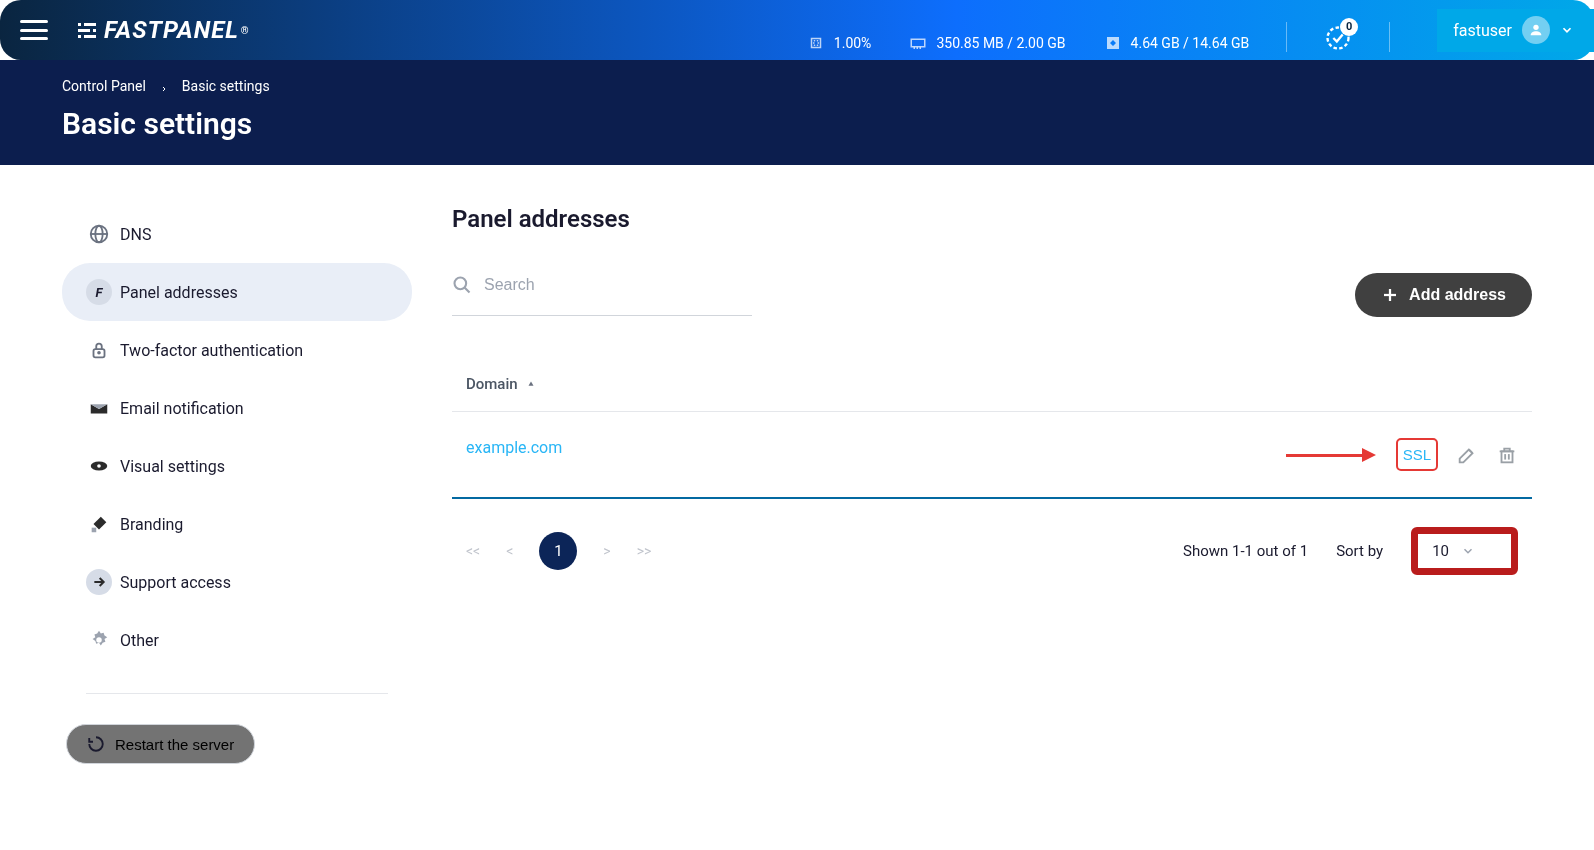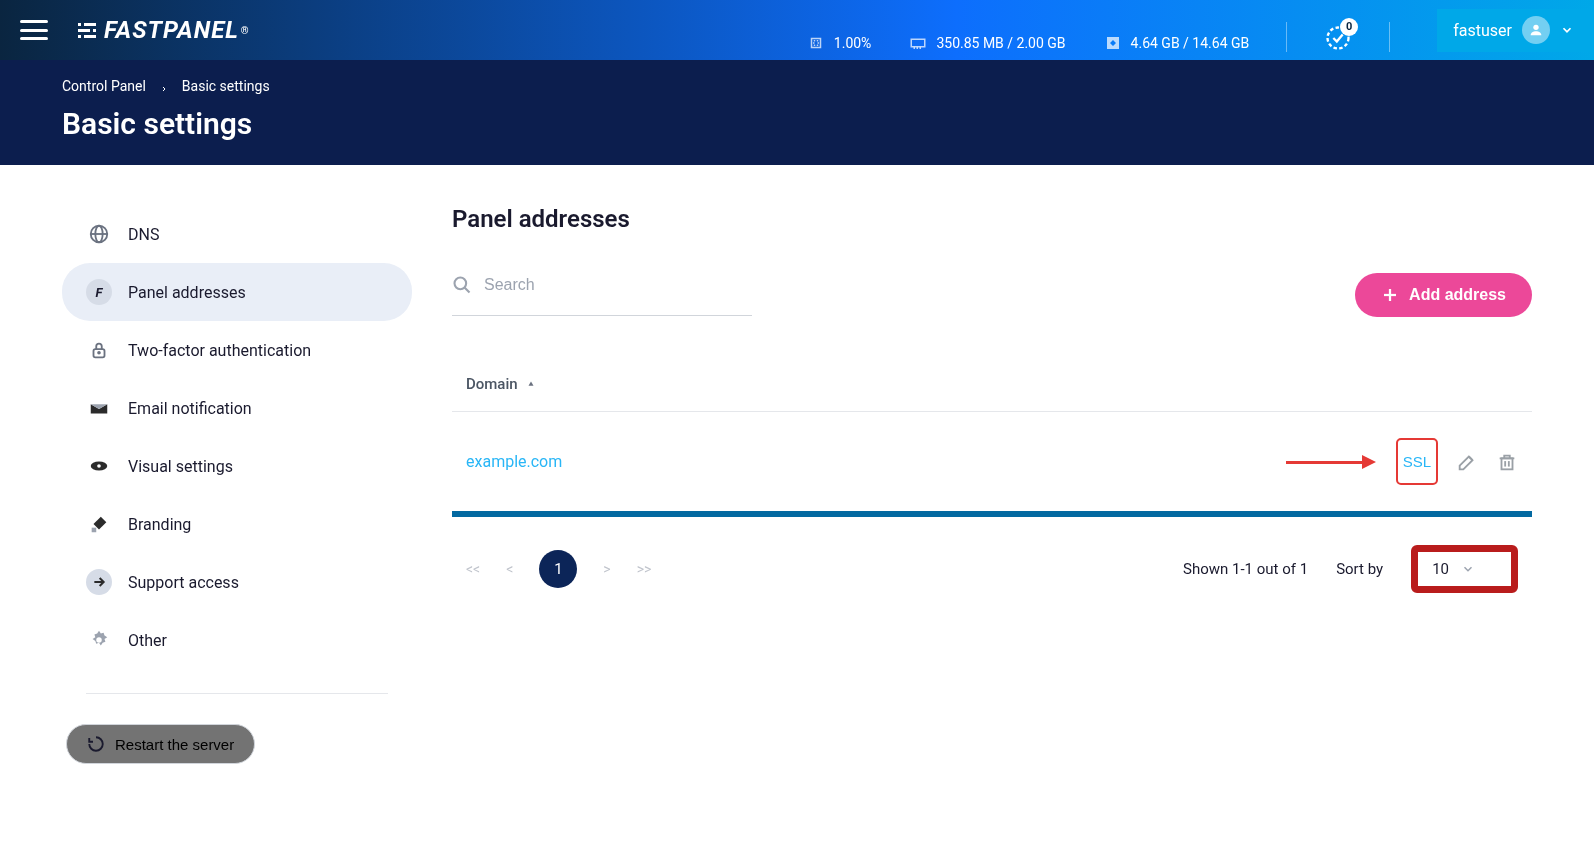--- a/index.html
+++ b/index.html
@@ -5,20 +5,21 @@
     * { margin: 0; padding: 0; box-sizing: border-box; }
     body { font-family: -apple-system, BlinkMacSystemFont, 'Segoe UI', Roboto, Arial, sans-serif; background: #fff; color: #1a1a2e; }
     
     .header-top {
       background: linear-gradient(90deg, #0a2540 0%, #0d6efd 60%, #00a8e8 100%);
       height: 60px;
       display: flex;
       align-items: center;
       padding: 0 20px;
       color: #fff;
+      border-radius: 21px;
     }
     .hamburger { width: 28px; height: 20px; display: flex; flex-direction: column; justify-content: space-between; cursor: pointer; margin-right: 30px; }
     .hamburger span { height: 3px; background: #fff; border-radius: 2px; }
     .logo { display: flex; align-items: center; font-weight: 700; font-size: 24px; font-style: italic; letter-spacing: 1px; }
     .logo-icon { margin-right: 8px; display: flex; flex-direction: column; gap: 3px; }
     .logo-icon-row { display: flex; gap: 3px; }
     .logo-icon-dash { width: 12px; height: 3px; background: #fff; }
     .logo-icon-dot { width: 3px; height: 3px; background: #fff; }
     .logo sup { font-size: 10px; font-style: normal; margin-left: 2px; }
     .header-stats { margin-left: auto; display: flex; align-items: flex-end; gap: 37px; }
@@ -34,44 +35,44 @@
       background: #0c1e4e;
       padding: 18px 62px 24px;
       color: #fff;
     }
     .breadcrumb { display: flex; align-items: flex-end; gap: 14px; font-size: 14px; margin-bottom: 12px; }
     .breadcrumb-link { color: #fff; text-decoration: none; }
     .page-title { font-size: 30px; font-weight: 600; }
     
     .main-layout { display: flex; padding: 40px 62px; gap: 40px; }
     .sidebar { width: 350px; flex-shrink: 0; }
-    .sidebar-item { display: flex; align-items: center; gap: 16px; padding: 16px 24px; border-radius: 28px; cursor: pointer; font-size: 16px; color: #1a1a2e; }
+    .sidebar-item { display: flex; align-items: center; gap: 8px; padding: 16px 24px; border-radius: 28px; cursor: pointer; font-size: 16px; color: #1a1a2e; }
     .sidebar-item.active { background: #e9eef7; }
     .sidebar-icon { width: 26px; height: 26px; display: flex; align-items: center; justify-content: center; color: #6b7280; }
     .sidebar-icon.badge { background: #d6dce7; border-radius: 50%; }
     .sidebar-divider { height: 1px; background: #e5e7eb; margin: 24px 24px 30px; }
     .restart-btn { display: inline-flex; align-items: center; gap: 10px; border: 1px solid #d1d5db; border-radius: 22px; padding: 10px 20px; font-size: 15px; background: #737373; cursor: pointer; margin-left: 4px; }
     
     .content { flex: 1; }
     .content-title { font-size: 24px; font-weight: 600; color: #1a1a2e; margin-bottom: 40px; }
     .toolbar { display: flex; justify-content: space-between; align-items: center; margin-bottom: 40px; }
     .search-box { display: flex; align-items: center; gap: 12px; border-bottom: 1px solid #d1d5db; padding-bottom: 20px; width: 300px; }
     .search-box input { border: none; outline: none; font-size: 16px; flex: 1; color: #444; }
     .search-box input::placeholder { color: #9ca3af; }
-    .add-btn { display: flex; align-items: center; gap: 10px; background: #ec4899; color: #fff; border: none; padding: 13px 26px; border-radius: 28px; font-size: 16px; font-weight: 600; cursor: pointer; }
+    .add-btn { display: flex; align-items: center; gap: 10px; background: #404040; color: #fff; border: none; padding: 13px 26px; border-radius: 28px; font-size: 16px; font-weight: 600; cursor: pointer; }
     
     .table-header { display: flex; padding: 18px 14px; border-bottom: 1px solid #e5e7eb; font-size: 15px; color: #4b5563; font-weight: 500; }
     .table-header .col-sort { display: flex; align-items: center; gap: 8px; }
-    .table-row { display: flex; align-items: center; padding: 26px 14px; border-bottom: 6px solid #0369a1; }
+    .table-row { display: flex; padding: 26px 14px; border-bottom: 2px solid #0369a1; }
     .domain-link { color: #29b6f6; font-size: 16px; }
     .row-actions { margin-left: auto; display: flex; align-items: center; gap: 18px; }
     .arrow-annotation { width: 90px; height: 10px; position: relative; margin-right: 2px; }
     .arrow-line { position: absolute; top: 4px; left: 0; width: 80px; height: 3px; background: #e53935; }
     .arrow-head { position: absolute; right: 0; top: -2px; width: 0; height: 0; border-left: 14px solid #e53935; border-top: 7px solid transparent; border-bottom: 7px solid transparent; }
-    .ssl-btn { border: 2px solid #e53935; border-radius: 5px; padding: 13px 5px; color: #29b6f6; font-size: 15px; font-weight: 500; cursor: pointer; background: #fff; }
+    .ssl-btn { border: 2px solid #e53935; border-radius: 5px; padding: 6px 5px; color: #29b6f6; font-size: 15px; font-weight: 500; cursor: pointer; background: #fff; }
     .action-icon { color: #9aa0a6; cursor: pointer; }
     
     .pagination-row { display: flex; align-items: center; padding: 28px 14px 0; gap: 28px; }
     .pager { display: flex; align-items: center; gap: 26px; }
     .pager-btn { color: #c0c4cc; font-size: 14px; cursor: pointer; }
     .pager-current { width: 38px; height: 38px; border-radius: 50%; background: #0c2558; color: #fff; display: flex; align-items: center; justify-content: center; font-size: 15px; }
     .shown-text { margin-left: auto; font-size: 15px; color: #1a1a2e; }
     .sort-text { font-size: 15px; color: #1a1a2e; }
     .sort-select { border: 7px solid #b91c1c; border-radius: 6px; padding: 8px 36px 8px 14px; font-size: 15px; position: relative; display: flex; align-items: center; gap: 12px; cursor: pointer; }
     .sort-select svg { color: #9ca3af; }

